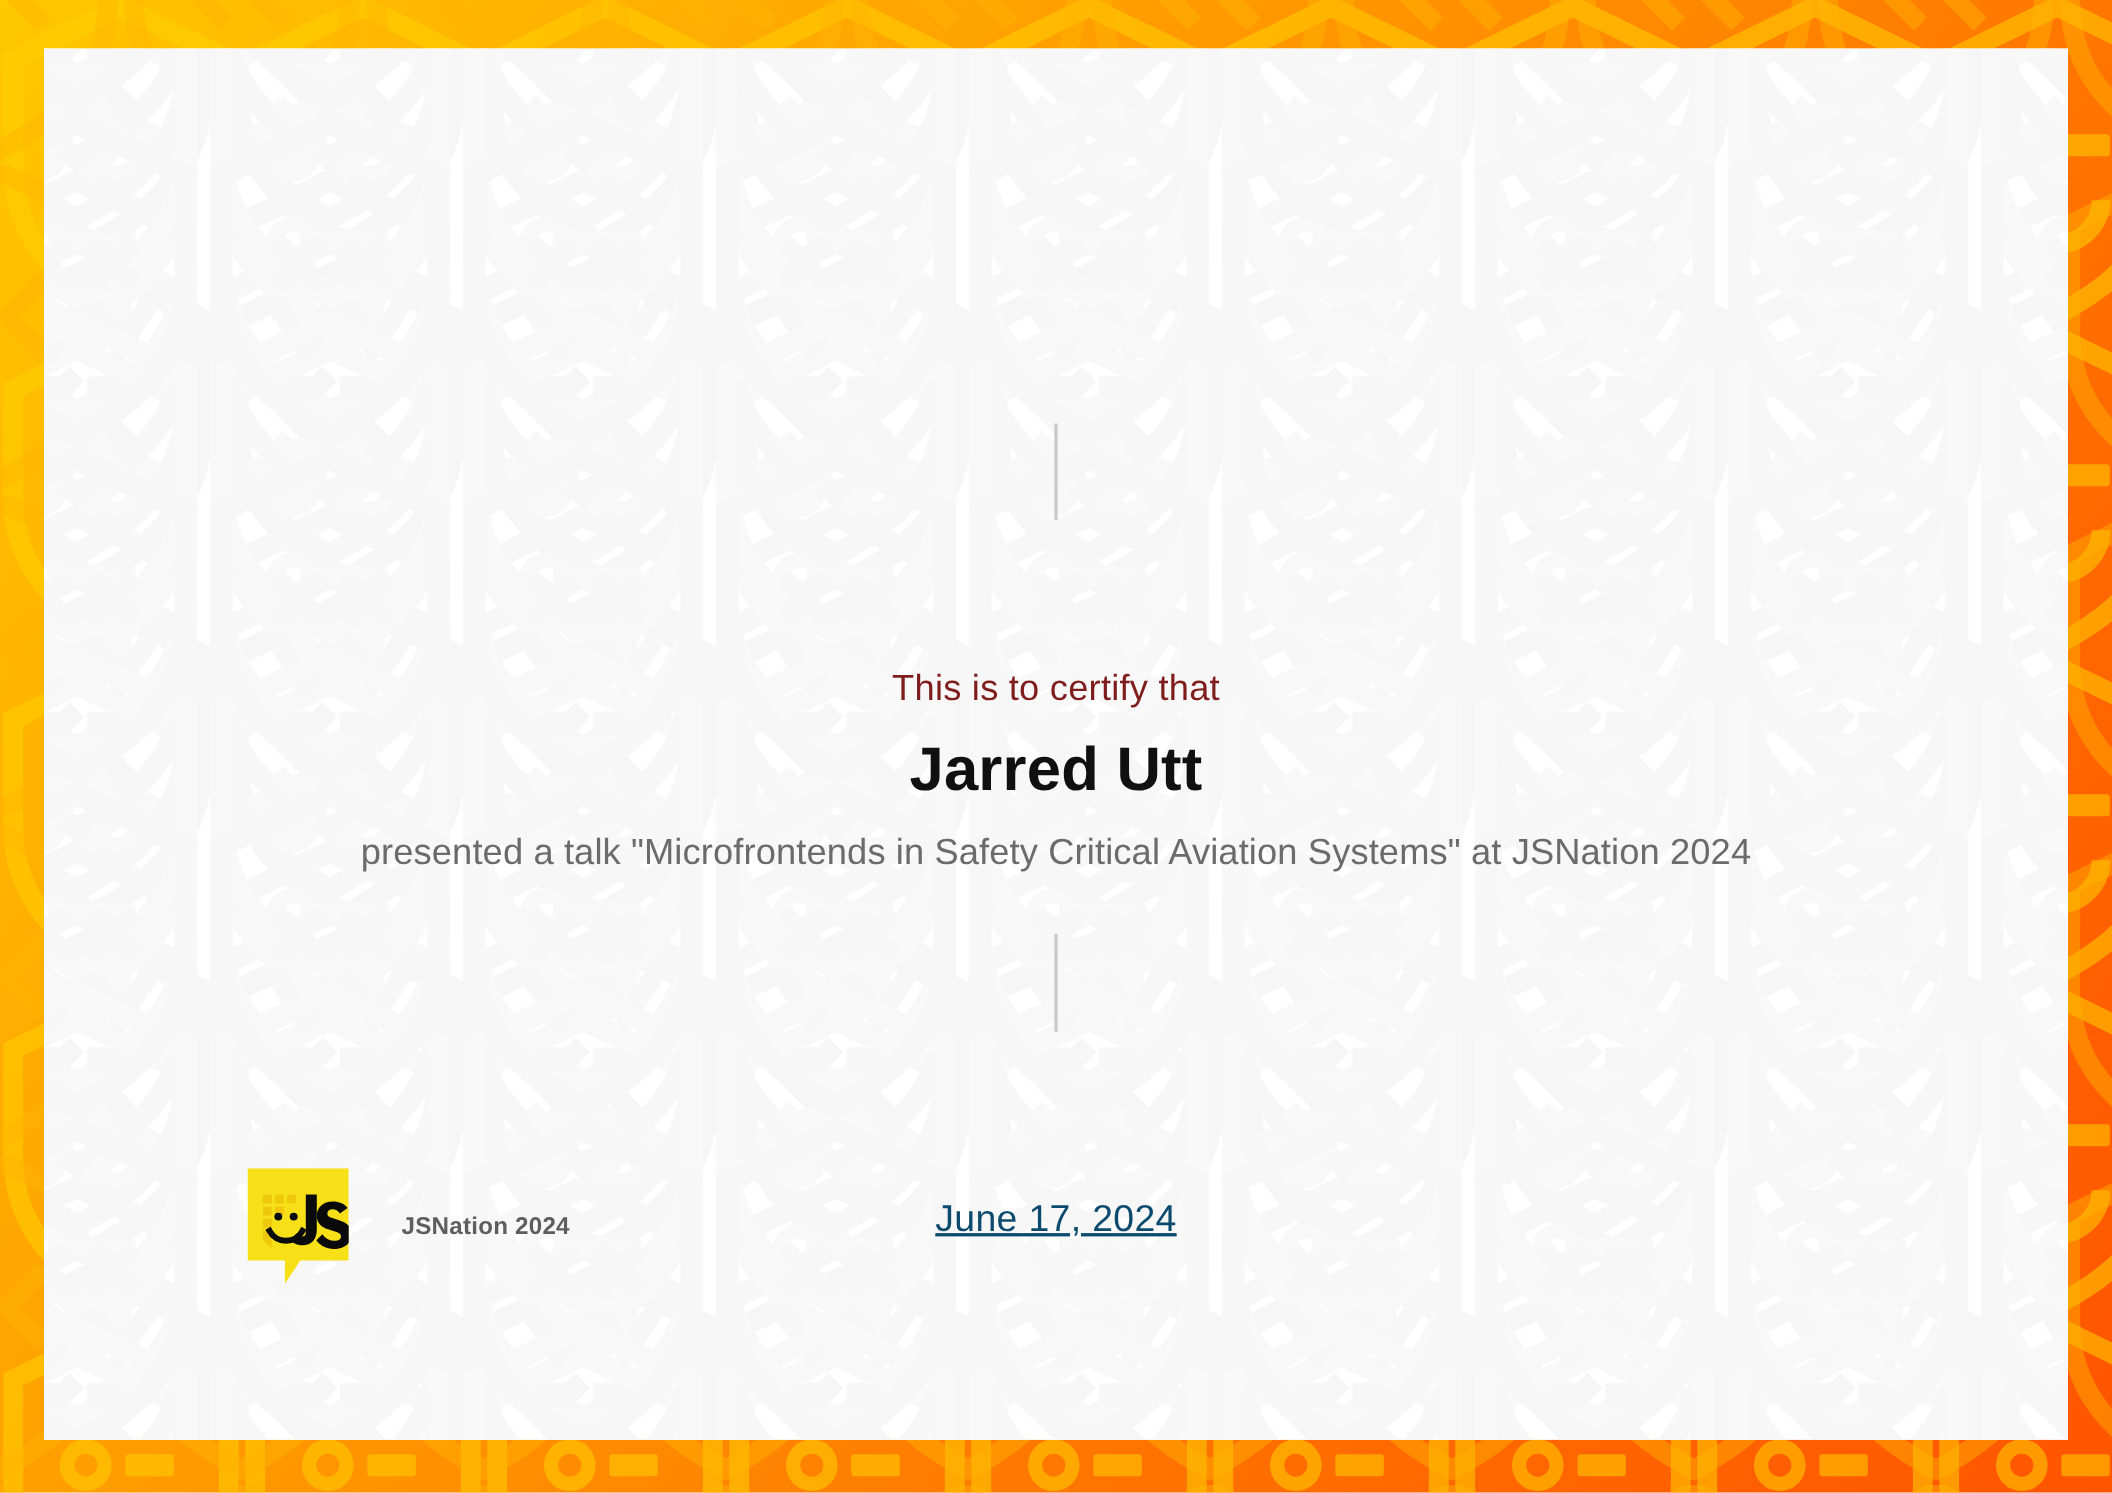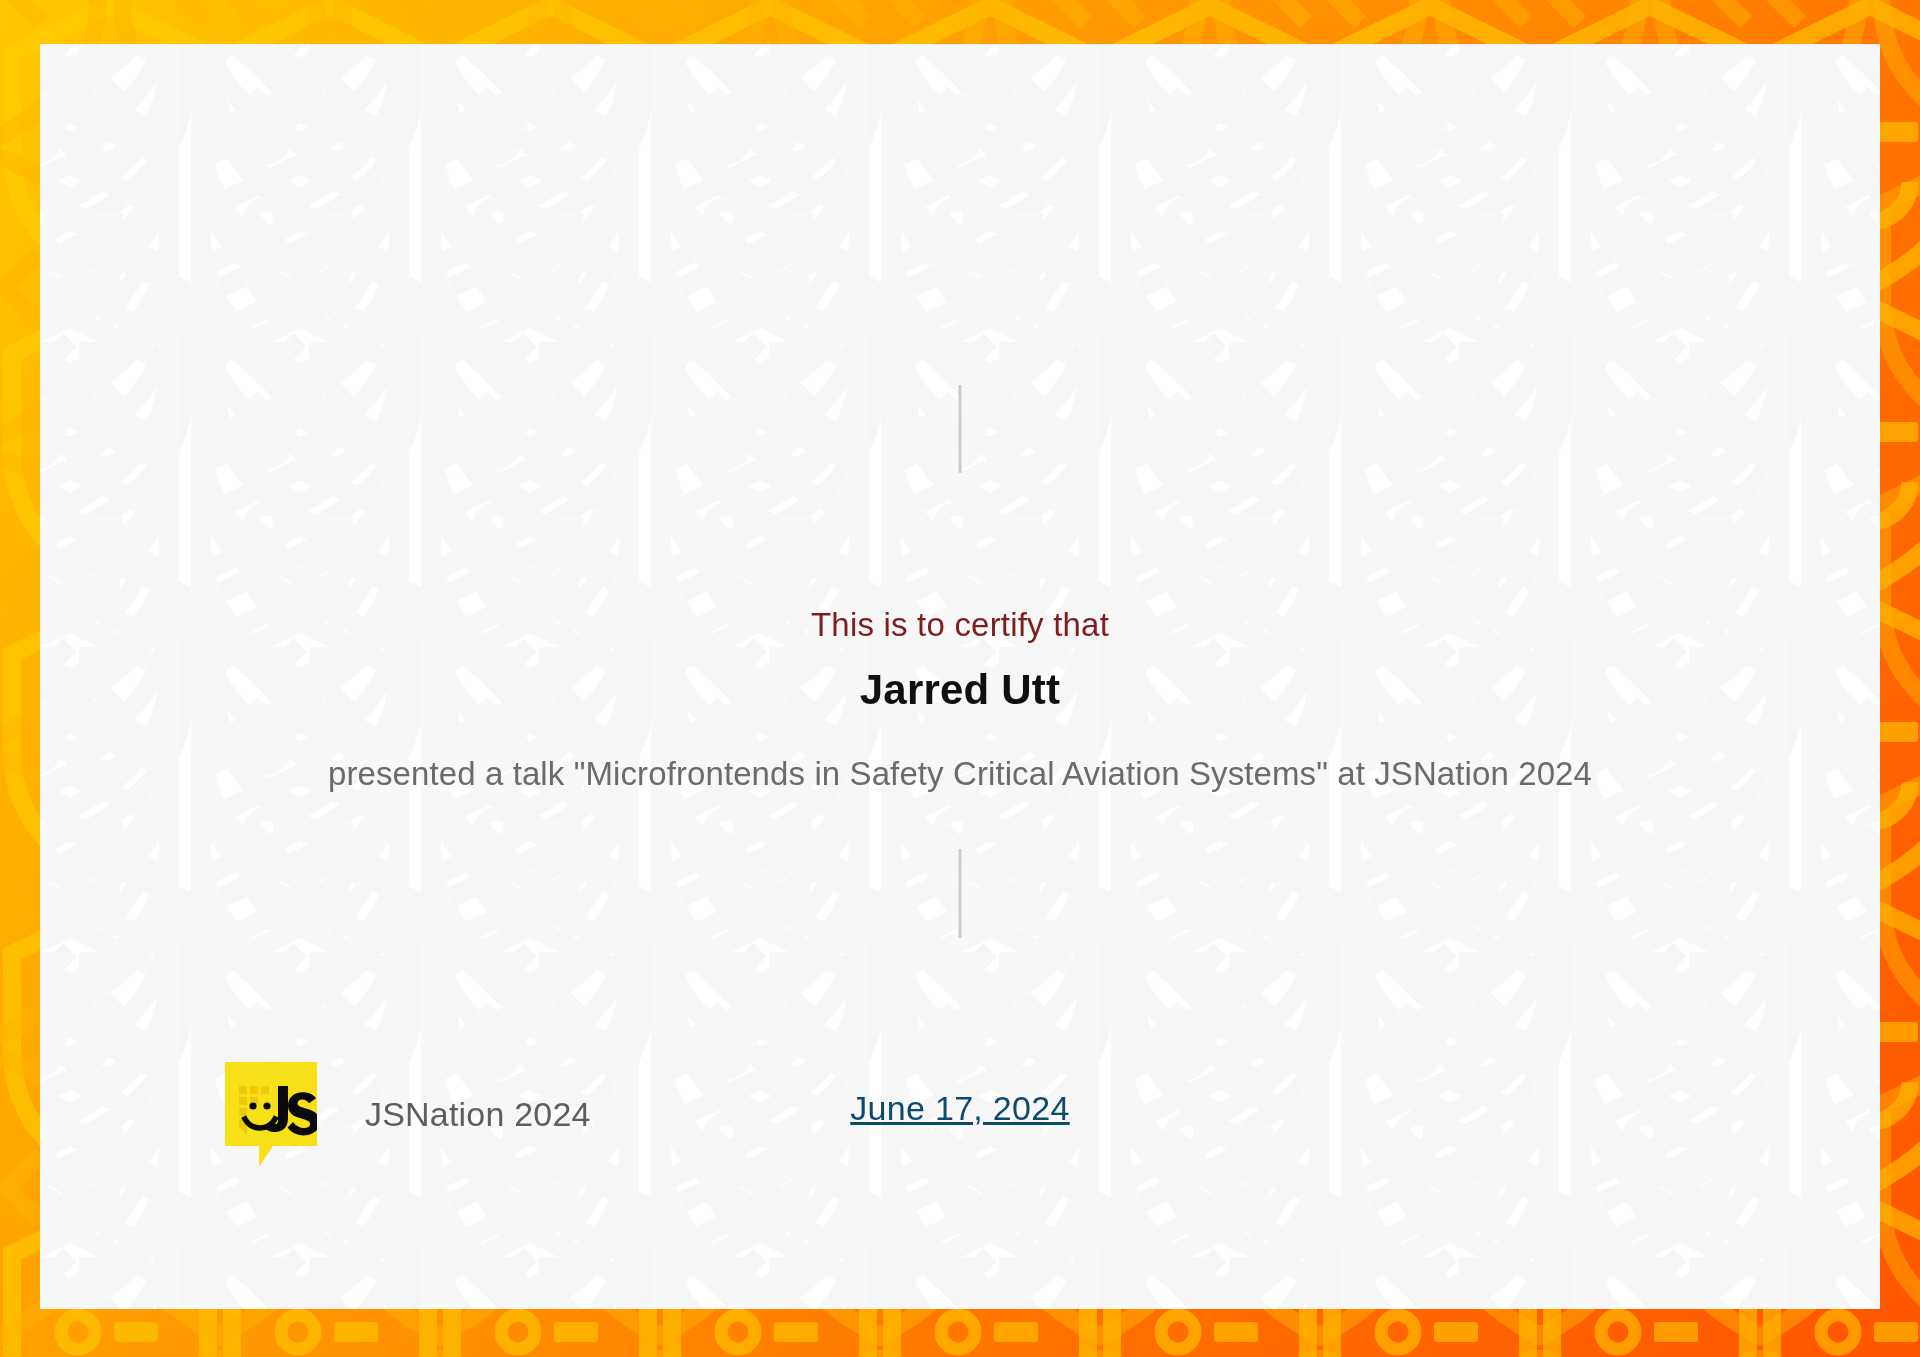--- a/index.html
+++ b/index.html
@@ -90,21 +90,21 @@
     font-size: 33px;
     font-weight: 400;
     color: #7f1d1d;
     letter-spacing: 0.2px;
   }
   .recipient {
     position: absolute;
     top: 622px;
     left: 0; right: 0;
     text-align: center;
-    font-size: 42px;
+    font-size: 56px;
     font-weight: 700;
     color: #101010;
     letter-spacing: 0.2px;
   }
   .talk-line {
     position: absolute;
     top: 705px;
     left: 200px;
     right: 200px;
     text-align: center;
@@ -130,23 +130,23 @@
     align-items: center;
     gap: 48px;
   }
   .js-logo {
     width: 92px;
     height: 105px;
     position: relative;
     display: block;
   }
   .event-name {
-    font-size: 34px;
+    font-size: 22px;
     color: #5e5e5e;
-    font-weight: 400;
+    font-weight: 700;
     white-space: nowrap;
     letter-spacing: 0.2px;
   }
   .footer-date {
     position: absolute;
     left: 0; right: 0;
     top: 45px;
     text-align: center;
     font-size: 34px;
     color: #0c4a6e;

